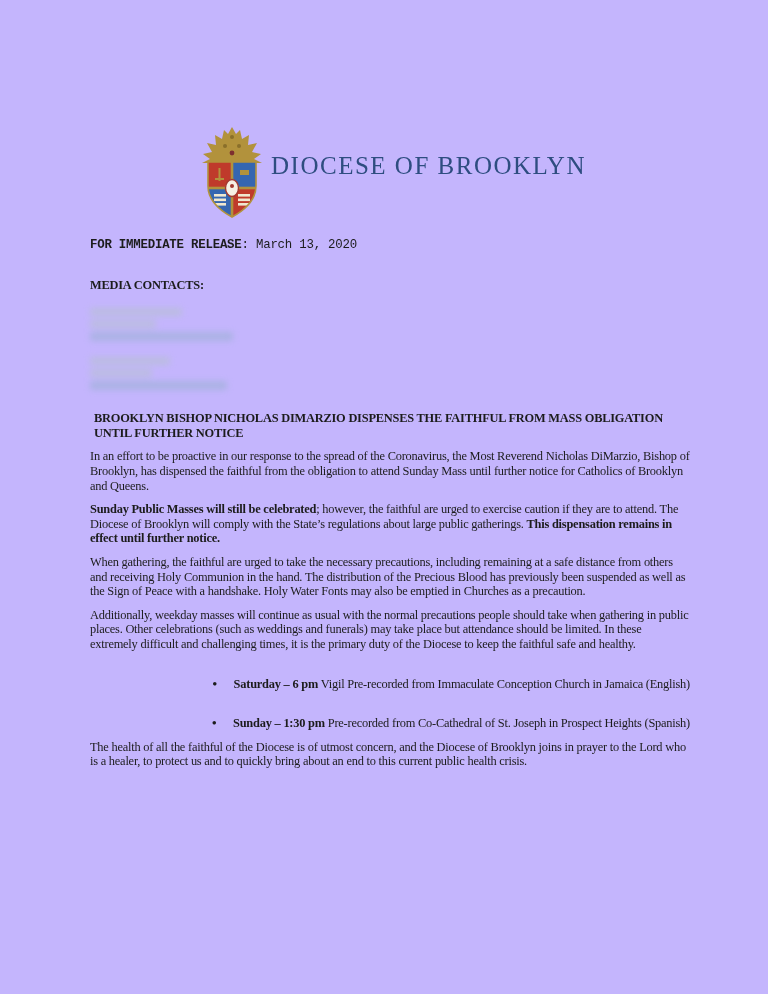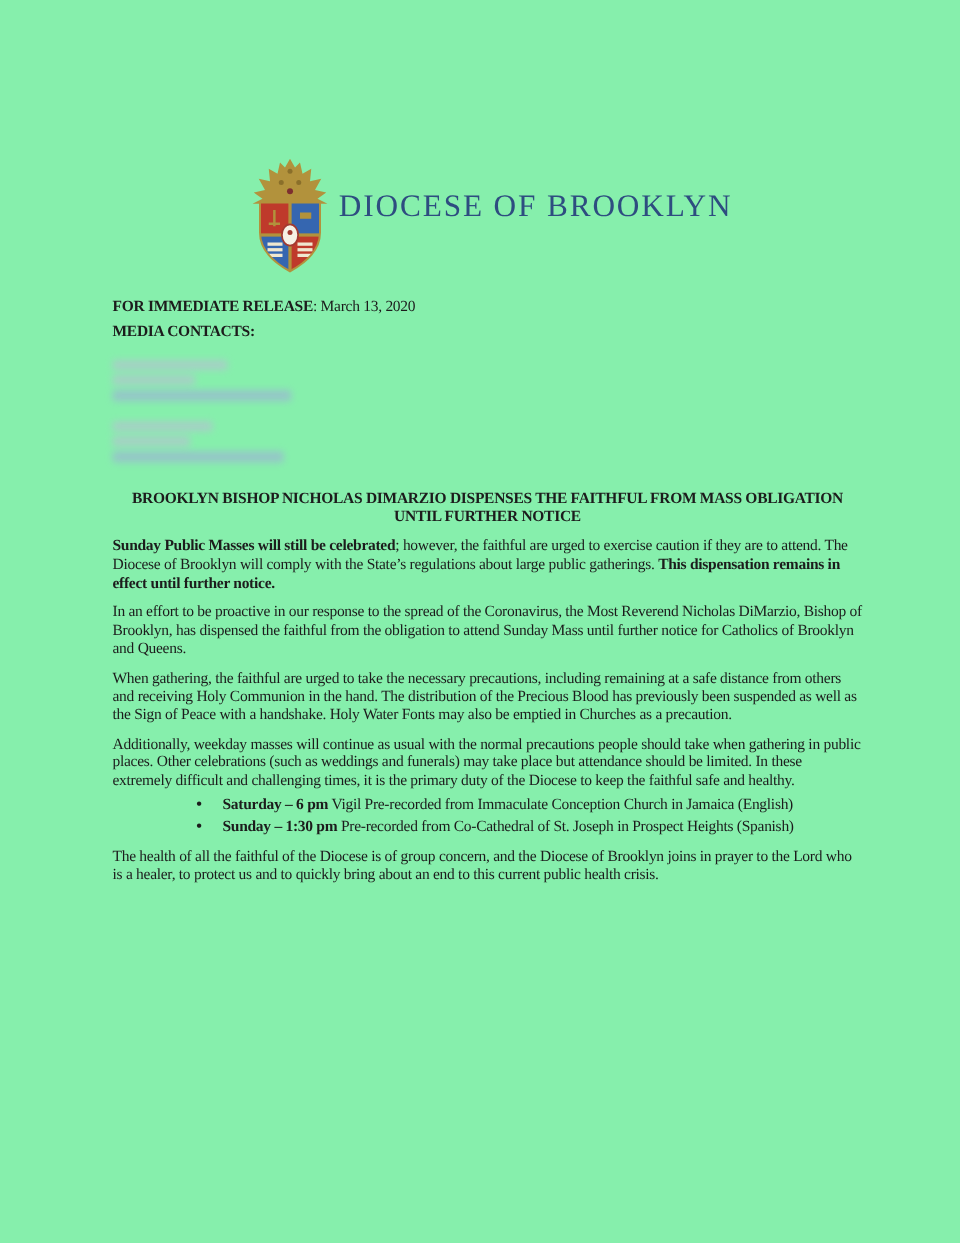--- a/index.html
+++ b/index.html
@@ -1,56 +1,56 @@
 <!DOCTYPE html>
 <html style="--navy: #2e4d80; --link: #3b5bae; --text: #1c1c1c; --crest-red: #bf3a2b; --crest-blue: #3566b0; --crest-gold: #b2923c; --crest-gold-dark: #8a6f2a; --redact: #b6c0d2; --redact-blue: #9db1d6;"><head>
 <meta charset="utf-8">
 <style>
   * { margin:0; padding:0; box-sizing:border-box; }
   html,body { background:#ffffff; }
   .page {
     position:relative; width:768px; height:994px; margin:0 auto;
-    background:#86efac; overflow:hidden;
+    background:#c4b5fd; overflow:hidden;
     font-family:"Liberation Serif", serif;
     color:var(--text, #1c1c1c);
   }
   
   .logo-row {
     display:flex; justify-content:center; align-items:center;
     padding-top:126px; gap:9px; position:relative; left:10px;
   }
   .crest { width:60px; height:94px; flex:0 0 auto; }
   .wordmark {
     font-size:25px; letter-spacing:1.5px; color:var(--navy,#2e4d80);
     font-weight:500; white-space:nowrap; padding-bottom:14px;
   }
   
   .doc {
     margin:0 78px 0 90px; width:600px;
     font-size:12.4px; line-height:14.6px; letter-spacing:-0.22px;
     text-align:left;
   }
-  .release-line { margin-top:18px; }
+  .release-line { margin-top:18px;font-family:Liberation Mono, monospace; }
   .b { font-weight:bold; }
-  .media-contacts { margin-top:5px; }
+  .media-contacts { margin-top:25px; }
   
   .redacted-block { margin-top:16px; filter:blur(3px); opacity:0.65; }
   .redacted-block .bar {
     height:8px; border-radius:2px; margin-bottom:4px;
     background:var(--redact,#b6c0d2);
   }
   .redacted-block .bar.blue { background:var(--redact-blue,#9db1d6); height:9px; }
   .headline {
-    margin-top:21px; text-align:center; font-weight:bold;
+    margin-top:21px; text-align:left; font-weight:bold;
     padding:0 4px;
   }
   .doc p.para { margin-top:9px; }
   .doc p.para:first-of-type { margin-top:0; }
   .bullets { margin:4px 0 0 67px; }
-  .bullet-item { display:flex; margin-top:4px; }
+  .bullet-item { display:flex; margin-top:25px;justify-content:flex-end; }
   .bullet-item .dot { width:21px; flex:0 0 auto; font-size:13px; }
   .bullet-item .dot::before { content:"\2022"; font-weight:bold; }
   a.doc-link, .doc-link {
     color:var(--link,#3b5bae); text-decoration:underline; cursor:pointer;
   }
   .section-gap { margin-top:14px; }
 </style>
 </head>
 <body>
 
@@ -110,32 +110,32 @@
     </div>
 
     <div class="redacted-block">
       <div class="bar" style="width:80px"></div>
       <div class="bar" style="width:62px"></div>
       <div class="bar blue" style="width:137px"></div>
     </div>
 
     <p class="headline">BROOKLYN BISHOP NICHOLAS DIMARZIO DISPENSES THE FAITHFUL FROM MASS OBLIGATION UNTIL FURTHER NOTICE</p>
 
+    <p class="para"><span>In an effort to be proactive in our response to the spread of the Coronavirus, the Most Reverend Nicholas DiMarzio, Bishop of Brooklyn, has dispensed the faithful from the obligation to attend Sunday Mass until further notice for Catholics of Brooklyn and Queens.</span></p>
     <p class="para"><span class="b">Sunday Public Masses will still be celebrated</span><span>; however, the faithful are urged to exercise caution if they are to attend. The Diocese of Brooklyn will comply with the State’s regulations about large public gatherings. </span><span class="b">This dispensation remains in effect until further notice.</span></p>
-    <p class="para"><span>In an effort to be proactive in our response to the spread of the Coronavirus, the Most Reverend Nicholas DiMarzio, Bishop of Brooklyn, has dispensed the faithful from the obligation to attend Sunday Mass until further notice for Catholics of Brooklyn and Queens.</span></p>
     <p class="para"><span>When gathering, the faithful are urged to take the necessary precautions, including remaining at a safe distance from others and receiving Holy Communion in the hand. The distribution of the Precious Blood has previously been suspended as well as the Sign of Peace with a handshake. Holy Water Fonts may also be emptied in Churches as a precaution.</span></p>
     <p class="para"><span>Additionally, weekday masses will continue as usual with the normal precautions people should take when gathering in public places. Other celebrations (such as weddings and funerals) may take place but attendance should be limited. In these extremely difficult and challenging times, it is the primary duty of the Diocese to keep the faithful safe and healthy.</span></p>
 
     <div class="bullets">
       <div class="bullet-item">
         <span class="dot"></span>
         <span><span class="b">Saturday – 6 pm</span><span> Vigil Pre-recorded from Immaculate Conception Church in Jamaica (English)</span></span>
       </div>
       <div class="bullet-item">
         <span class="dot"></span>
         <span><span class="b">Sunday – 1:30 pm</span><span> Pre-recorded from Co-Cathedral of St. Joseph in Prospect Heights (Spanish)</span></span>
       </div>
     </div>
 
-    <p class="para"><span>The health of all the faithful of the Diocese is of group concern, and the Diocese of Brooklyn joins in prayer to the Lord who is a healer, to protect us and to quickly bring about an end to this current public health crisis.</span></p>
+    <p class="para"><span>The health of all the faithful of the Diocese is of utmost concern, and the Diocese of Brooklyn joins in prayer to the Lord who is a healer, to protect us and to quickly bring about an end to this current public health crisis.</span></p>
 
   </div>
 </div>
 
 </body></html>

